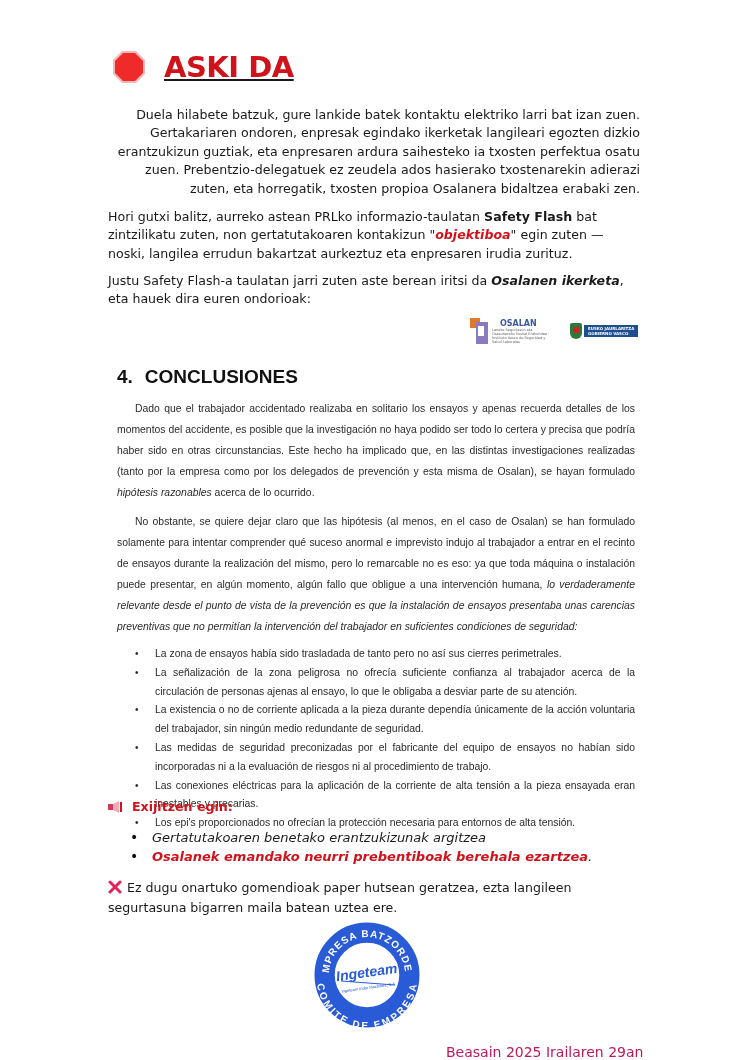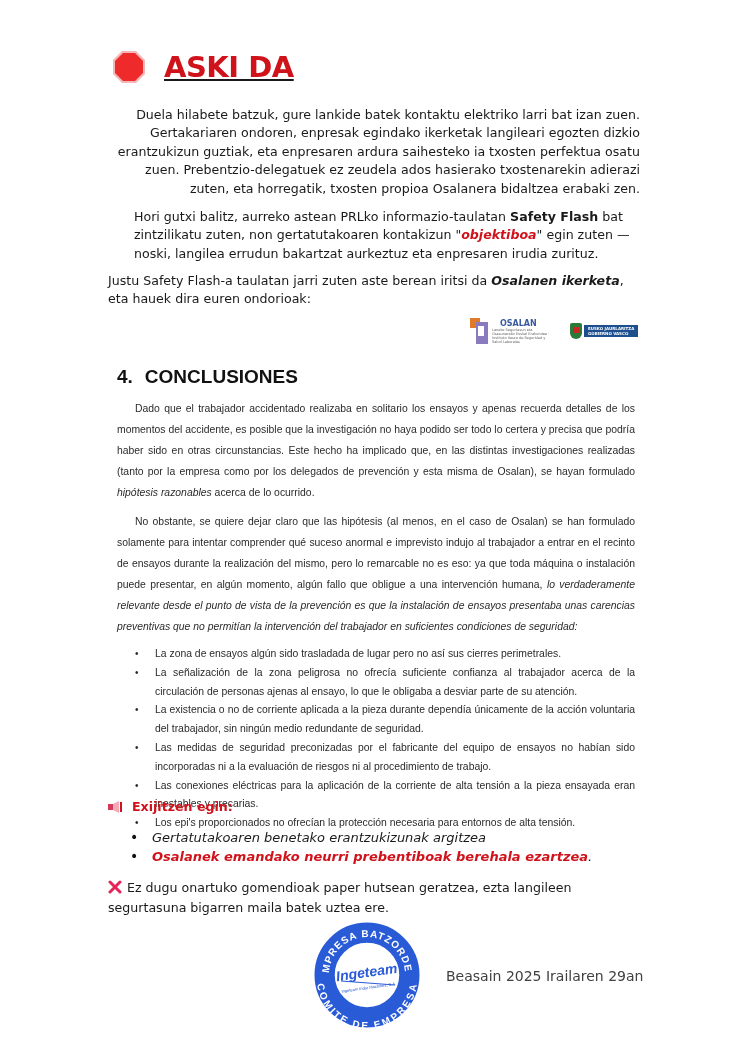--- a/index.html
+++ b/index.html
@@ -8,21 +8,21 @@
   .page { position: absolute; left: 0; top: 0; width: 750px; height: 1060px; }
 
   .title-row { position: absolute; left: 112px; top: 50px; display: flex; align-items: center; text-decoration: underline; }
   .stop-icon { width: 34px; height: 34px; margin-right: 18px; }
   .title { font-family: "DejaVu Sans", sans-serif; font-weight: bold; font-size: 29px;
            color: #d0121b; letter-spacing: -0.5px; }
 
   .intro { position: absolute; left: 108px; width: 532px; font-size: 12.6px; line-height: 18.4px;
            color: #1a1a1a; margin: 0; }
   .p1 { top: 106px; text-align: right; }
-  .p2 { top: 208px; margin-left: 26px; }
+  .p2 { top: 208px; }
   .p3 { top: 272px; }
   .red-bold-italic { color: #d0121b; font-weight: bold; font-style: italic; }
   .bold { font-weight: bold; }
   .bold-italic { font-weight: bold; font-style: italic; }
 
   .logos { position: absolute; left: 470px; top: 318px; display: flex; align-items: center; }
   .osalan-logo { display: flex; align-items: center; margin-right: 20px; }
   .osalan-mark { width: 18px; height: 26px; position: relative; margin-right: 4px; }
   .osalan-mark .b1 { position: absolute; left: 0; top: 0; width: 10px; height: 10px; background: #e07a2a; }
   .osalan-mark .b2 { position: absolute; left: 6px; top: 4px; width: 12px; height: 22px; background: #8a7bbf; }
@@ -52,21 +52,21 @@
 
   .demand-list { position: absolute; left: 130px; top: 828px; margin: 0; padding: 0; list-style: none; }
   .demand-list li { position: relative; font-size: 13px; line-height: 19px; padding-left: 22px; color: #1a1a1a; font-style: italic; }
   .demand-list li::before { content: "•"; position: absolute; left: 0; top: 0; font-size: 14px; color: #111; }
   .demand-list .red { color: #d0121b; font-weight: bold; }
 
   .reject { position: absolute; left: 108px; top: 878px; width: 540px; font-size: 12.6px; line-height: 19.5px; margin: 0; }
   .cross-icon { display: inline-block; width: 14px; height: 14px; vertical-align: -2px; margin-right: 5px; }
 
   .stamp { position: absolute; left: 313px; top: 921px; width: 108px; height: 108px; }
-  .signature-date { position: absolute; left: 446px; top: 968px; font-size: 14px; color: #404040; }
+  .signature-date { position: absolute; left: 446px; top: 1044px; font-size: 14px; color: #be185d; }
 </style>
 </head>
 <body>
 
 <div class="page">
 
   <div class="title-row">
     <svg class="stop-icon" viewBox="0 0 34 34">
       <polygon points="10,1 24,1 33,10 33,24 24,33 10,33 1,24 1,10" fill="#f2b8b8"></polygon>
       <polygon points="11,3 23,3 31,11 31,23 23,31 11,31 3,23 3,11" fill="#ee2a2a"></polygon>
@@ -102,21 +102,21 @@
   </div>
 
   <div class="excerpt">
     <h2 class="conc-title"><span class="num">4.</span><span>CONCLUSIONES</span></h2>
 
     <p class="conc-p"><span>Dado que el trabajador accidentado realizaba en solitario los ensayos y apenas recuerda detalles de los momentos del accidente, es posible que la investigación no haya podido ser todo lo certera y precisa que podría haber sido en otras circunstancias. Este hecho ha implicado que, en las distintas investigaciones realizadas (tanto por la empresa como por los delegados de prevención y esta misma de Osalan), se hayan formulado </span><i>hipótesis razonables</i><span> acerca de lo ocurrido.</span></p>
 
     <p class="conc-p"><span>No obstante, se quiere dejar claro que las hipótesis (al menos, en el caso de Osalan) se han formulado solamente para intentar comprender qué suceso anormal e imprevisto indujo al trabajador a entrar en el recinto de ensayos durante la realización del mismo, pero lo remarcable no es eso: ya que toda máquina o instalación puede presentar, en algún momento, algún fallo que obligue a una intervención humana, </span><i>lo verdaderamente relevante desde el punto de vista de la prevención es que la instalación de ensayos presentaba unas carencias preventivas que no permitían la intervención del trabajador en suficientes condiciones de seguridad:</i></p>
 
     <ul class="conc-list">
-      <li>La zona de ensayos algún sido trasladada de lugar pero no así sus cierres perimetrales.</li>
+      <li>La zona de ensayos había sido trasladada de tanto pero no así sus cierres perimetrales.</li>
       <li>La señalización de la zona peligrosa no ofrecía suficiente confianza al trabajador acerca de la circulación de personas ajenas al ensayo, lo que le obligaba a desviar parte de su atención.</li>
       <li>La existencia o no de corriente aplicada a la pieza durante dependía únicamente de la acción voluntaria del trabajador, sin ningún medio redundante de seguridad.</li>
       <li>Las medidas de seguridad preconizadas por el fabricante del equipo de ensayos no habían sido incorporadas ni a la evaluación de riesgos ni al procedimiento de trabajo.</li>
       <li>Las conexiones eléctricas para la aplicación de la corriente de alta tensión a la pieza ensayada eran inestables y precarias.</li>
       <li>Los epi's proporcionados no ofrecían la protección necesaria para entornos de alta tensión.</li>
     </ul>
   </div>
 
   <div class="demand-head">
     <svg class="megaphone-icon" viewBox="0 0 18 12">
@@ -128,21 +128,21 @@
   </div>
 
   <ul class="demand-list">
     <li><span>Gertatutakoaren benetako erantzukizunak argitzea</span></li>
     <li><span class="red">Osalanek emandako neurri prebentiboak berehala ezartzea</span><span>.</span></li>
   </ul>
 
   <p class="reject">
     <svg class="cross-icon" viewBox="0 0 14 14">
       <path d="M2 2 L12 12 M12 2 L2 12" stroke="#e5245a" stroke-width="3" stroke-linecap="round"></path>
-    </svg><span>Ez dugu onartuko gomendioak paper hutsean geratzea, ezta langileen segurtasuna bigarren maila batek uztea ere.</span>
+    </svg><span>Ez dugu onartuko gomendioak paper hutsean geratzea, ezta langileen segurtasuna bigarren maila batean uztea ere.</span>
   </p>
 
   <svg class="stamp" viewBox="0 0 108 108">
     <defs>
       <path id="arcTop" d="M 16 54 A 38 38 0 0 1 92 54"></path>
       <path id="arcBottom" d="M 12 58 A 42 42 0 0 0 96 58"></path>
     </defs>
     <circle cx="54" cy="54" r="51" fill="none" stroke="#2a5bd7" stroke-width="3"></circle>
     <circle cx="54" cy="54" r="33" fill="#ffffff" stroke="#2a5bd7" stroke-width="1.5"></circle>
     <path d="M 3 54 A 51 51 0 0 1 105 54 L 87 54 A 33 33 0 0 0 21 54 Z" fill="#2a5bd7"></path>

